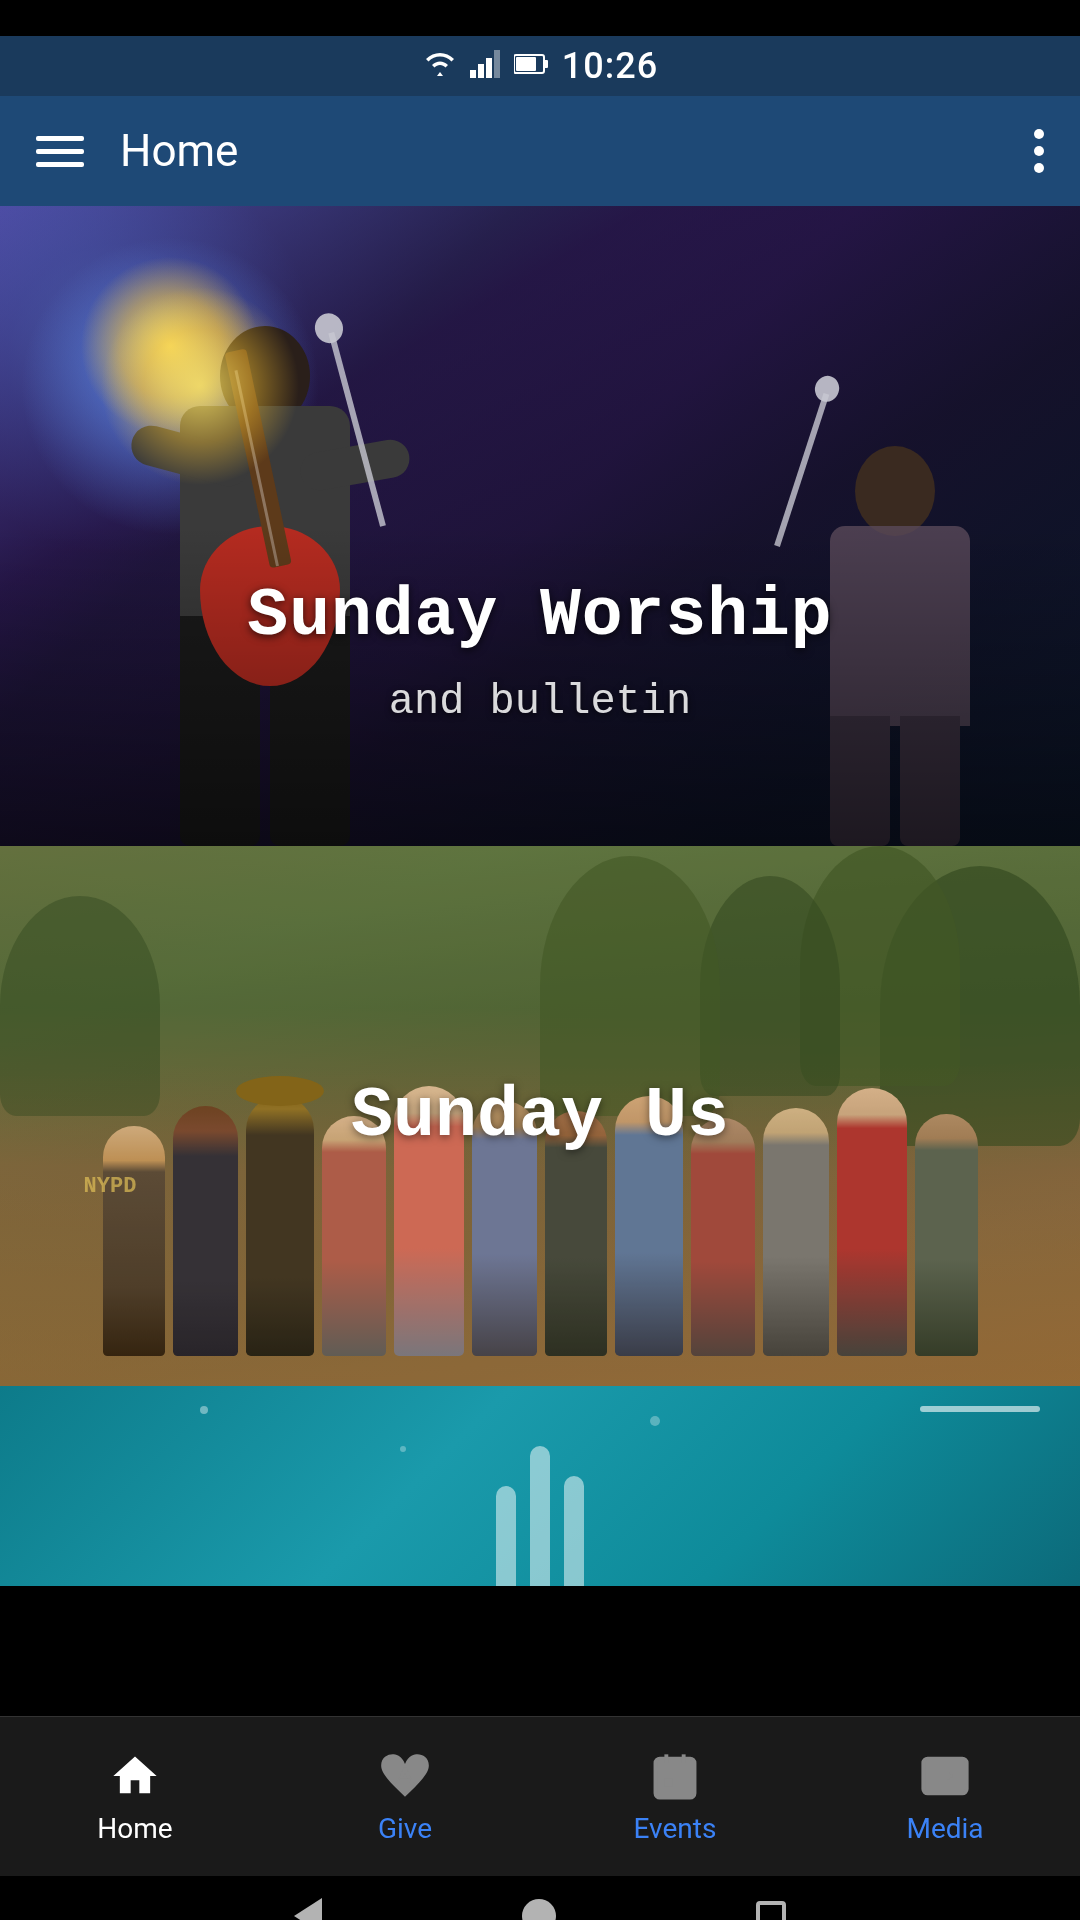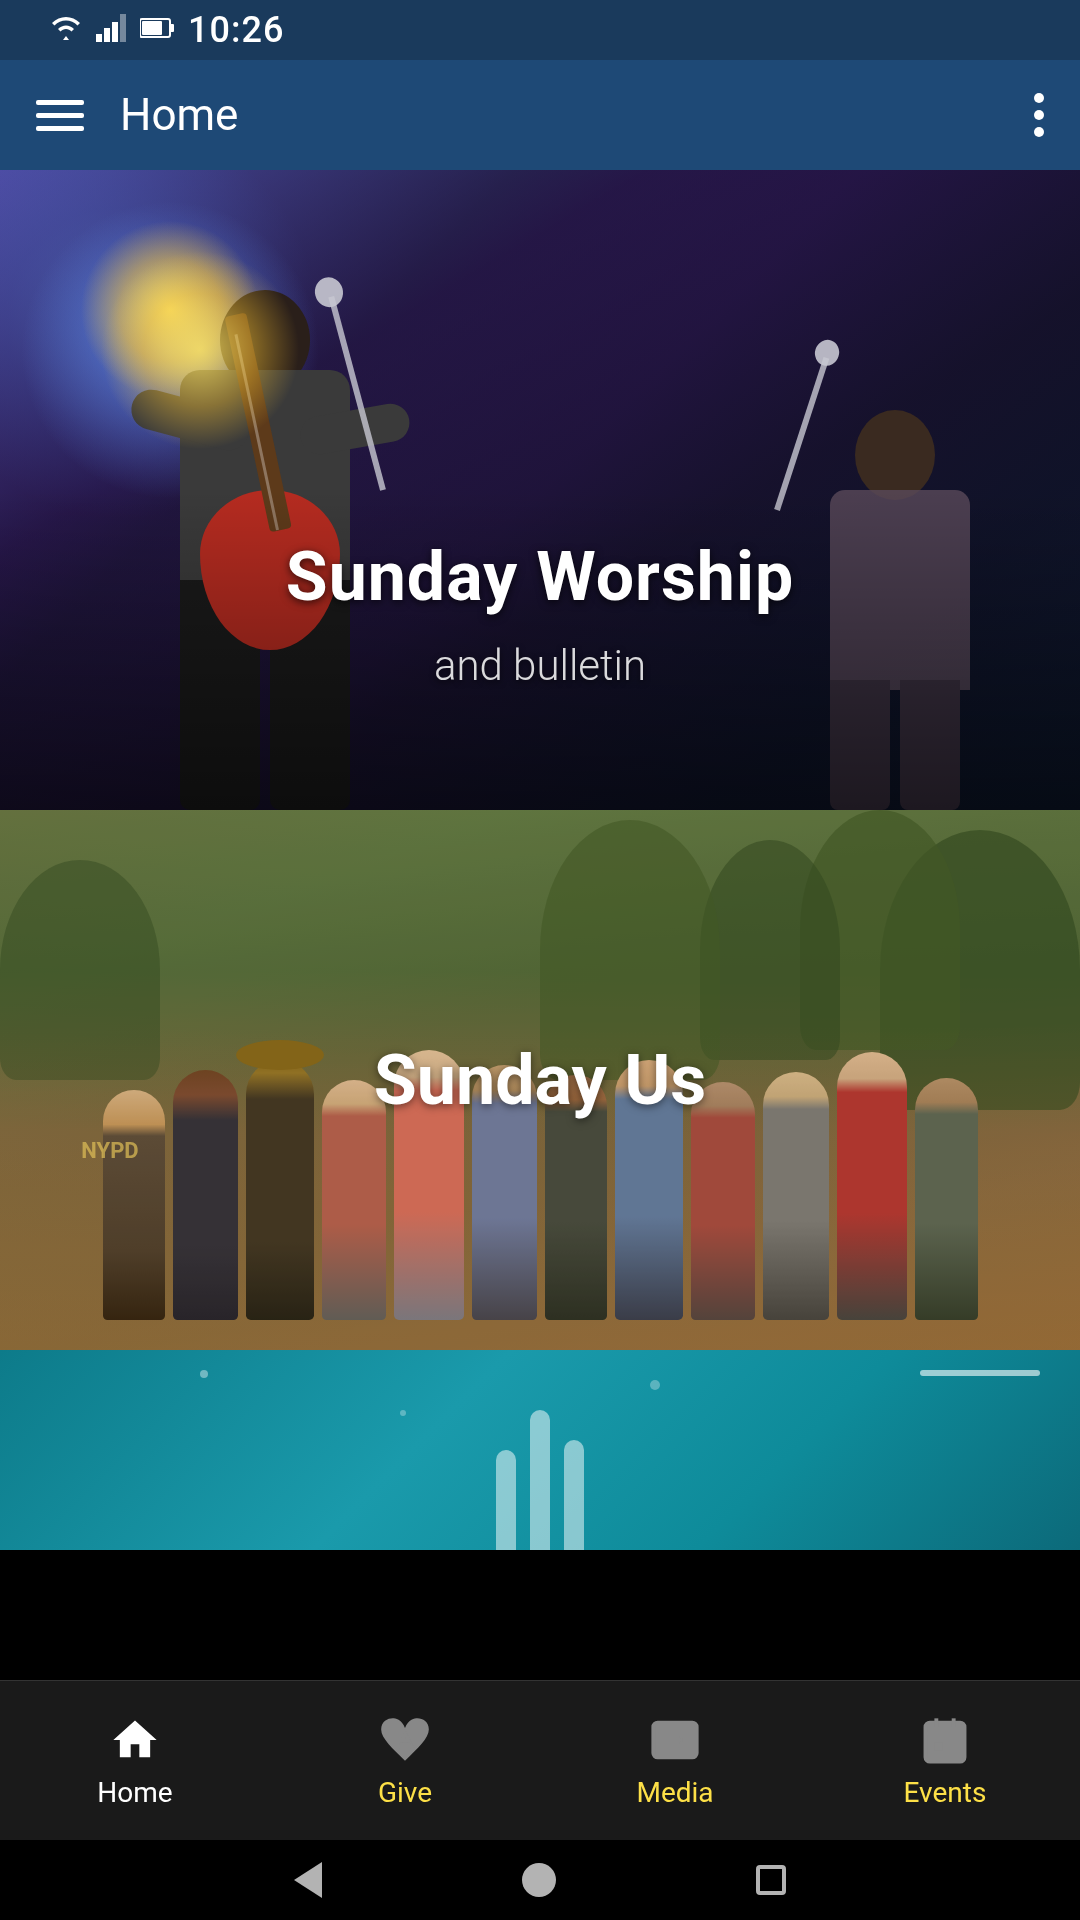--- a/index.html
+++ b/index.html
@@ -14,23 +14,24 @@
       position: relative;
     }
 
     
     .status-bar {
       width: 100%;
       height: 60px;
       background: #1a3a5c;
       display: flex;
       align-items: center;
-      justify-content: flex-start;
-      padding: 0 48px;
+      justify-content: center;
+      padding: 0 34px;
       gap: 14px;
+      margin-top: 36px;
     }
 
     .status-icons {
       display: flex;
       align-items: center;
       gap: 12px;
     }
 
     .status-time {
       color: white;
@@ -88,20 +89,21 @@
       border-radius: 50%;
     }
 
     
     .cards-container {
       width: 100%;
       height: calc(1920px - 60px - 110px - 160px - 80px);
       overflow: hidden;
       display: flex;
       flex-direction: column;
+      font-family: Liberation Mono, monospace;
     }
 
     
     .card-worship {
       width: 100%;
       height: 640px;
       position: relative;
       overflow: hidden;
       flex-shrink: 0;
     }
@@ -251,21 +253,21 @@
       justify-content: center;
     }
 
     .nav-icon svg {
       width: 52px;
       height: 52px;
     }
 
     .nav-label {
       font-size: 28px;
-      color: #fde047;
+      color: #3b82f6;
     }
 
     .nav-item.active .nav-label {
       color: white;
     }
 
     .nav-item.active .nav-icon svg {
       fill: white;
     }
 
@@ -496,43 +498,43 @@
     <div class="nav-icon">
       <svg viewBox="0 0 24 24" xmlns="http://www.w3.org/2000/svg">
         <path d="M12 21.593c-5.63-5.539-11-10.297-11-14.402 0-3.791 3.068-5.191 5.281-5.191 1.312 0 4.151.501 5.719 4.457 1.59-3.968 4.464-4.447 5.726-4.447 2.54 0 5.274 1.621 5.274 5.181 0 4.069-5.136 8.625-11 14.402z"></path>
         <path d="M8 17l4-8 4 8" fill="none" stroke="#888" stroke-width="1.5"></path>
         <line x1="9.5" y1="14" x2="14.5" y2="14" stroke="#888" stroke-width="1.5"></line>
       </svg>
     </div>
     <span class="nav-label">Give</span>
   </div>
 
-
-  <div class="nav-item">
-    <div class="nav-icon">
-      <svg viewBox="0 0 24 24" xmlns="http://www.w3.org/2000/svg" fill="none" stroke="#888" stroke-width="1.8">
-        <rect x="2" y="4" width="20" height="16" rx="2"></rect>
-        <polygon points="10,8 16,12 10,16" fill="#888" stroke="none"></polygon>
-      </svg>
-    </div>
-    <span class="nav-label">Media</span>
-  </div>
 
   <div class="nav-item">
     <div class="nav-icon">
       <svg viewBox="0 0 24 24" xmlns="http://www.w3.org/2000/svg" fill="none" stroke="#888" stroke-width="1.8">
         <rect x="3" y="4" width="18" height="18" rx="2"></rect>
         <line x1="3" y1="9" x2="21" y2="9"></line>
         <line x1="8" y1="2" x2="8" y2="6"></line>
         <line x1="16" y1="2" x2="16" y2="6"></line>
         <rect x="7" y="13" width="4" height="4" fill="#888" stroke="none"></rect>
       </svg>
     </div>
     <span class="nav-label">Events</span>
   </div>
 
+  <div class="nav-item">
+    <div class="nav-icon">
+      <svg viewBox="0 0 24 24" xmlns="http://www.w3.org/2000/svg" fill="none" stroke="#888" stroke-width="1.8">
+        <rect x="2" y="4" width="20" height="16" rx="2"></rect>
+        <polygon points="10,8 16,12 10,16" fill="#888" stroke="none"></polygon>
+      </svg>
+    </div>
+    <span class="nav-label">Media</span>
+  </div>
+
 </div>
 
 <div class="android-nav">
   <div class="android-btn back-btn"></div>
   <div class="android-btn home-btn"></div>
   <div class="android-btn recent-btn"></div>
 </div>
 
 </body></html>

